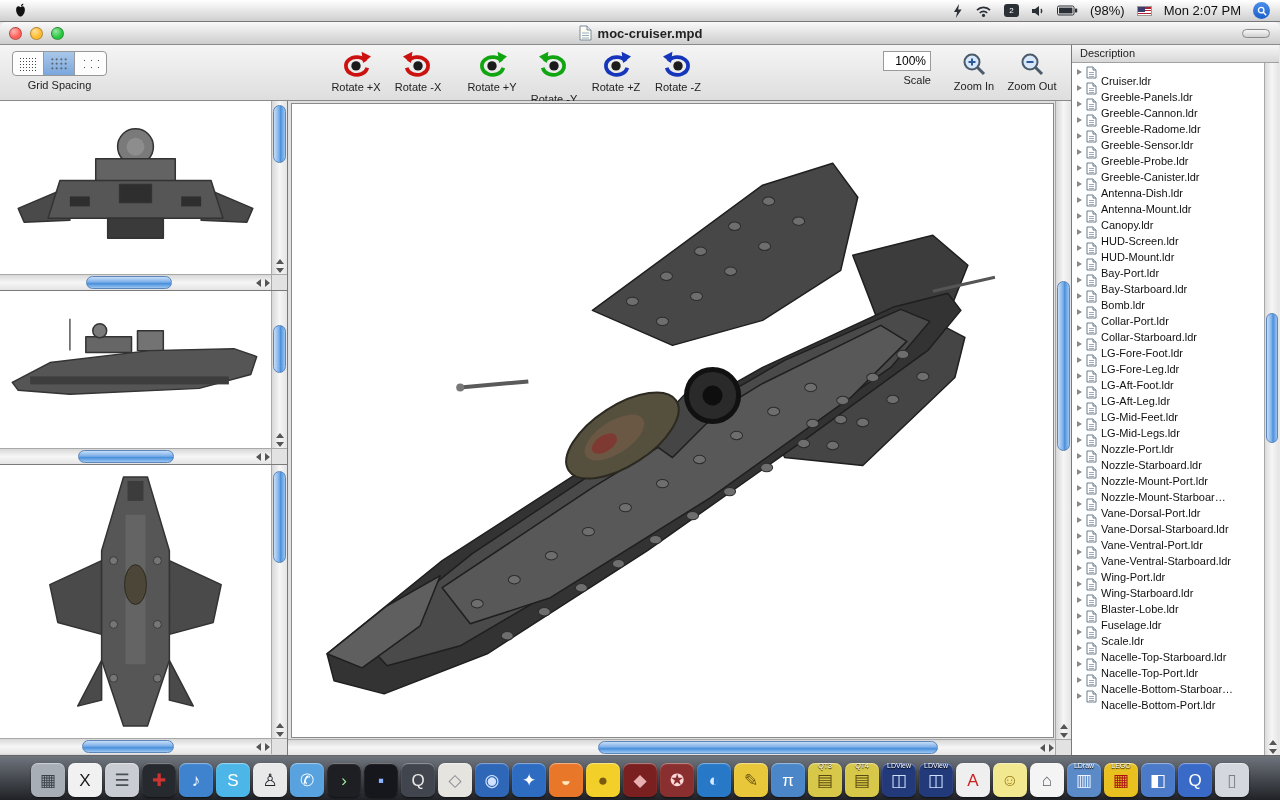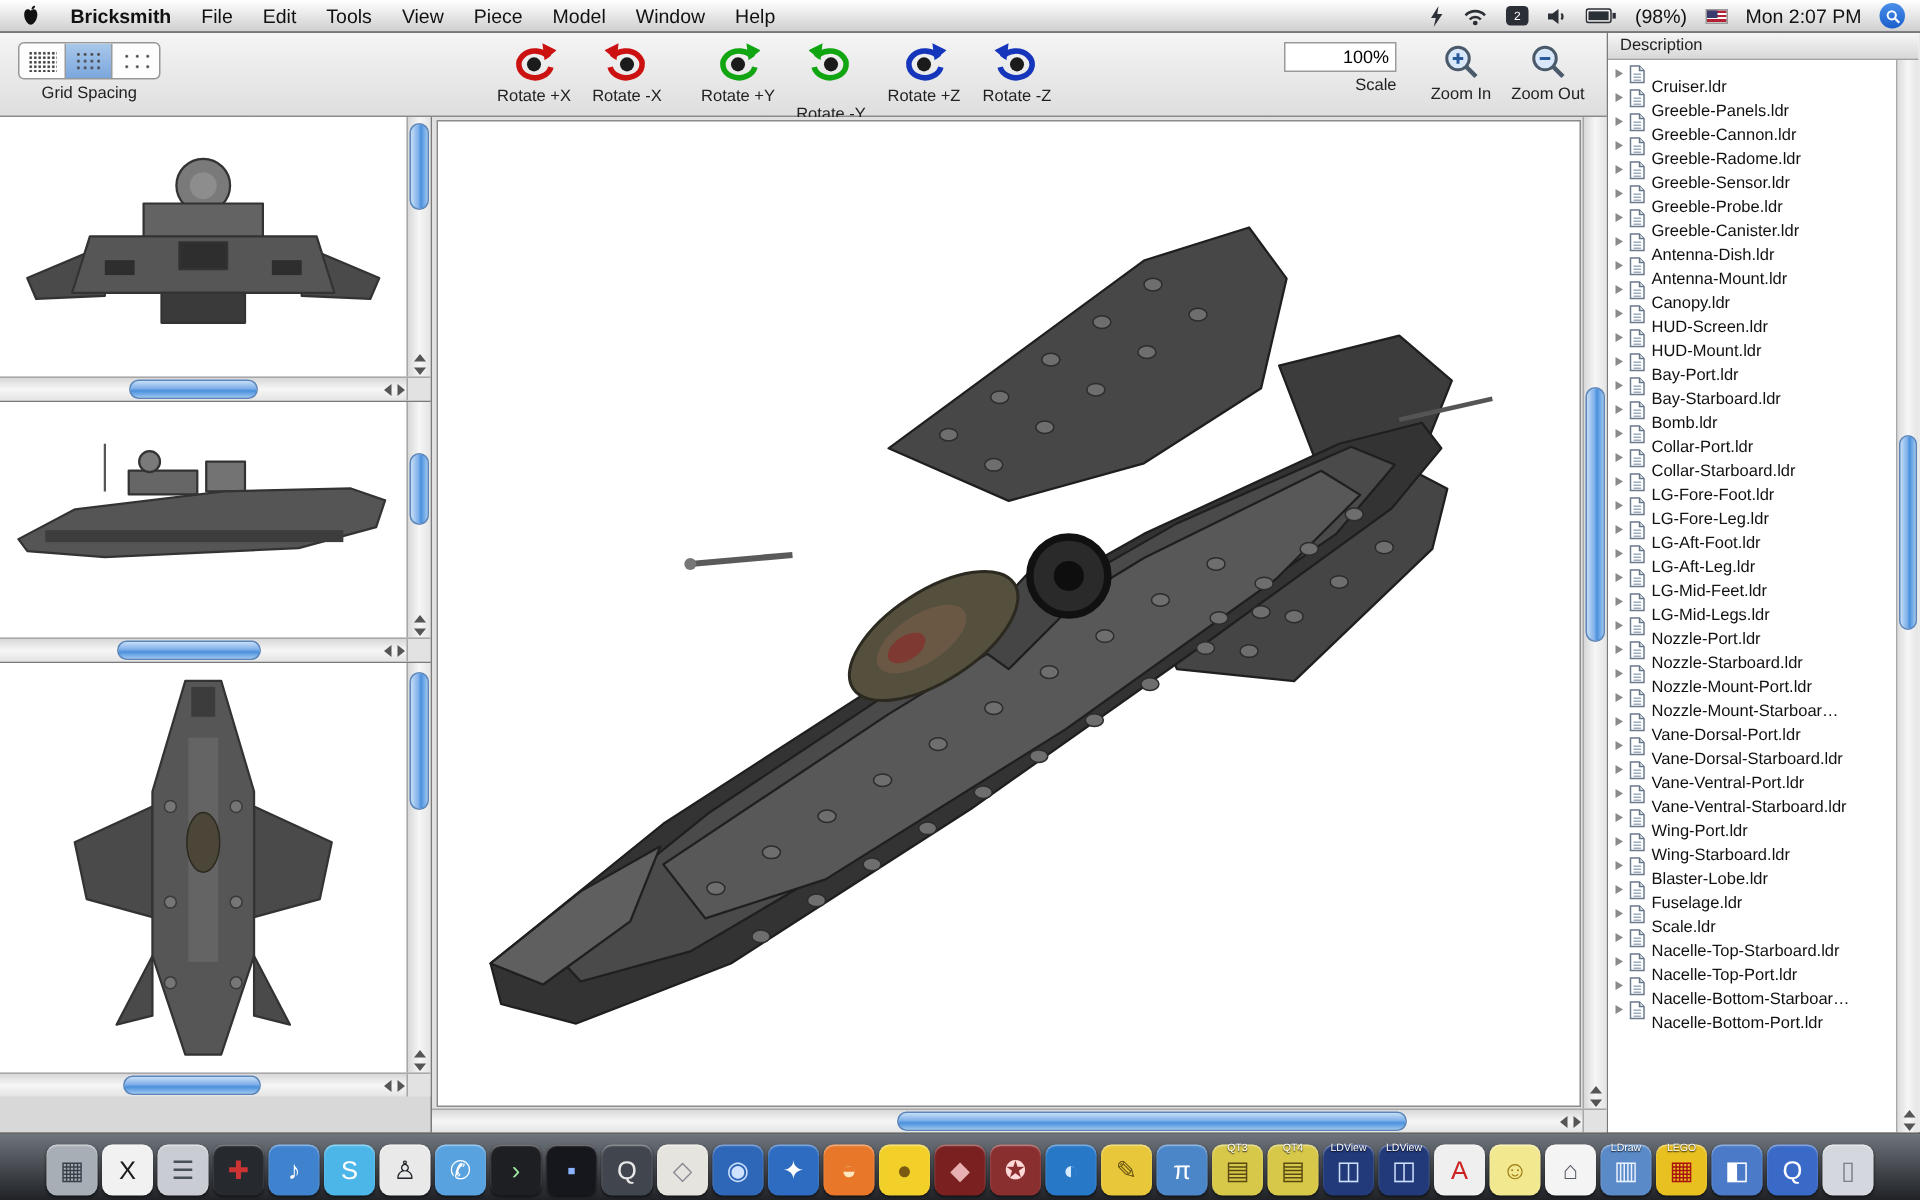--- a/index.html
+++ b/index.html
@@ -50,21 +50,21 @@
   .seg-box { display:flex; border:1px solid #979797; border-radius:4px; overflow:hidden; background:#fdfdfd; }
   .seg { width:31px; height:23px; display:flex; align-items:center; justify-content:center; border-right:1px solid #9a9a9a; }
   .seg:last-child { border-right:none; }
   .seg.sel { background:linear-gradient(#a9c8ea,#7ba7dd); }
   .gridg { width:19px; height:14px; background-image:radial-gradient(circle,#444 0.8px,transparent 1px); }
   .g-fine { background-size:3px 3px; } .g-med { background-size:4.5px 4.5px; } .g-coarse { background-size:7px 7px; }
   .rotate-row { display:flex; margin-left:218px; }
   .rotate-btn { width:62px; display:flex; flex-direction:column; align-items:center; cursor:default; }
   .rotate-row > div:nth-of-type(even) svg { transform:scaleX(-1); }
   .scale-ctl { margin-left:auto; display:flex; flex-direction:column; align-items:flex-end; margin-right:14px; }
-  .scale-field { width:75px; height:20px; border:1px solid #9a9a9a; background:#fff; font-size:12px;
+  .scale-field { width:48px; height:20px; border:1px solid #9a9a9a; background:#fff; font-size:12px;
     text-align:right; padding-right:4px; font-family:"Liberation Sans",sans-serif; }
   .zoom-btn { width:58px; display:flex; flex-direction:column; align-items:center; }
 
   
   .content-row { flex:1; display:flex; min-height:0; }
   .previews { width:288px; border-right:1px solid #7a7a7a; display:flex; flex-direction:column; background:#d8d8d8; }
   .pane { position:relative; border-bottom:1px solid #7a7a7a; }
   .pane1 { height:190px; } .pane2 { height:174px; } .pane3 { height:289px; border-bottom:none; }
   .pane-canvas { position:absolute; left:0; top:0; right:16px; bottom:16px; background:#fff; overflow:hidden; }
   .pane-canvas svg { width:100%; height:100%; }
@@ -119,32 +119,20 @@
 
 <div class="screen">
 
   <div class="menubar">
     <span class="apple-menu">
       <svg width="13" height="15" viewBox="0 0 16 18">
         <path d="M8 5 C6 2.6 2.6 3.6 2.6 8 C2.6 12.6 5.8 16.4 8 16.4 C10.2 16.4 13.4 12.6 13.4 8 C13.4 3.6 10 2.6 8 5 Z" fill="#111"></path>
         <path d="M8.6 3.6 C8.5 1.8 10.2 0.4 11.6 0.8 C11.7 2.4 10.1 3.9 8.6 3.6 Z" fill="#111"></path>
       </svg>
     </span>
-    <div class="menus">
-
-    <span class="menu-item">Bricksmith</span>
-        <span class="menu-item">File</span>
-        <span class="menu-item">Edit</span>
-        <span class="menu-item">Tools</span>
-        <span class="menu-item">View</span>
-        <span class="menu-item">Piece</span>
-        <span class="menu-item">Model</span>
-        <span class="menu-item">Window</span>
-        <span class="menu-item">Help</span>
-      </div>
     <div class="menu-status">
       <span class="mb-ic">
         <svg width="11" height="14" viewBox="0 0 11 14">
             <polygon points="7,0 2,8 5.2,8 3.8,14 9.6,5.4 6.2,5.4" fill="#2b2f36"></polygon>
           </svg>
       </span>
       <span class="mb-ic">
         <svg width="17" height="12" viewBox="0 0 17 12">
             <g fill="none" stroke="#2b2f36" stroke-width="1.7">
               <path d="M2,5.2 a9,9 0 0 1 13,0"></path>
@@ -175,20 +163,40 @@
       <span class="spotlight">
         <svg width="10" height="10" viewBox="0 0 12 12">
             <circle cx="5" cy="5" r="3.3" fill="none" stroke="#fff" stroke-width="1.6"></circle>
             <line x1="7.6" y1="7.6" x2="11" y2="11" stroke="#fff" stroke-width="1.8"></line>
           </svg>
       </span>
     </div>
   </div>
 
   <div class="window">
+    <div class="titlebar">
+      <div class="traffic">
+        <span class="tl red"></span>
+        <span class="tl yel"></span>
+        <span class="tl grn"></span>
+      </div>
+      <div class="win-title">
+        <svg width="15" height="16" viewBox="0 0 15 16">
+          <path d="M2,1 h7 l4,4 v10 h-11 z" fill="#fdfdf2" stroke="#7a8a9a"></path>
+          <path d="M9,1 v4 h4" fill="#e4e8ee" stroke="#7a8a9a"></path>
+          <g stroke="#9aacc0">
+              <line x1="4" y1="8" x2="11" y2="8"></line>
+              <line x1="4" y1="10.5" x2="11" y2="10.5"></line>
+              <line x1="4" y1="13" x2="11" y2="13"></line>
+            </g>
+        </svg>
+        <span>moc-cruiser.mpd</span>
+      </div>
+      <span class="capsule"></span>
+    </div>
 
     <div class="win-body">
       <div class="left-col">
 
         <div class="toolbar">
           <div class="grid-ctl">
             <div class="seg-box">
               <span class="seg">
                   <span class="gridg g-fine"></span>
                 </span>

